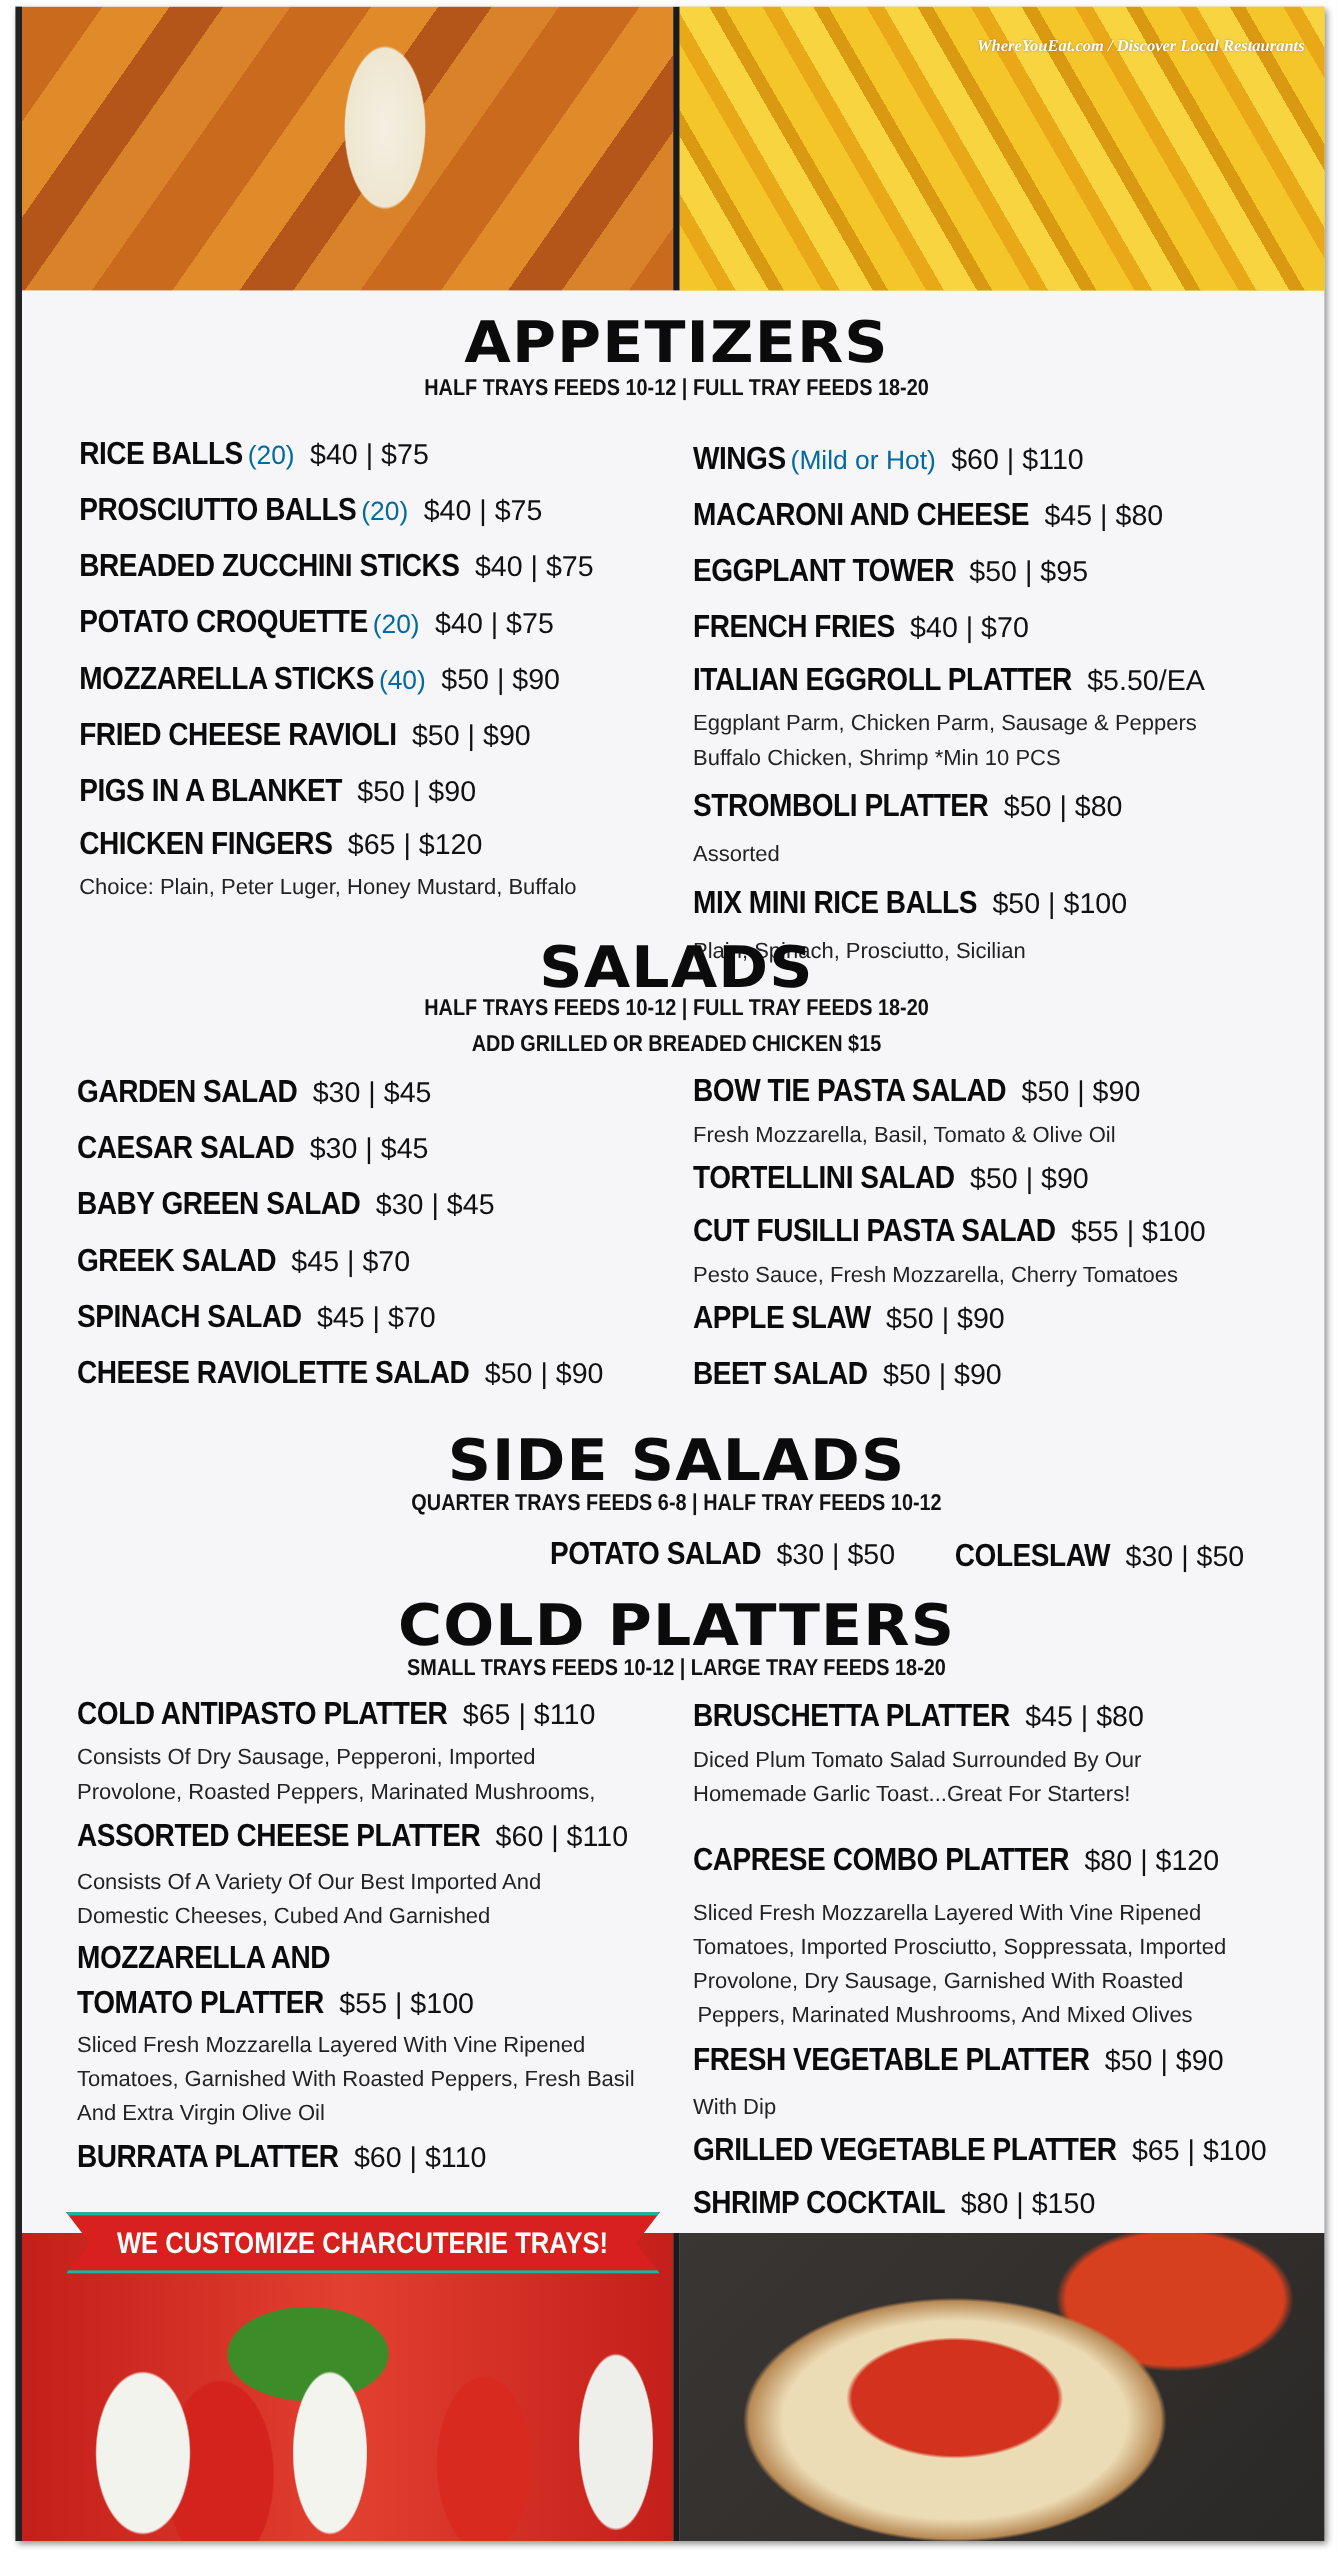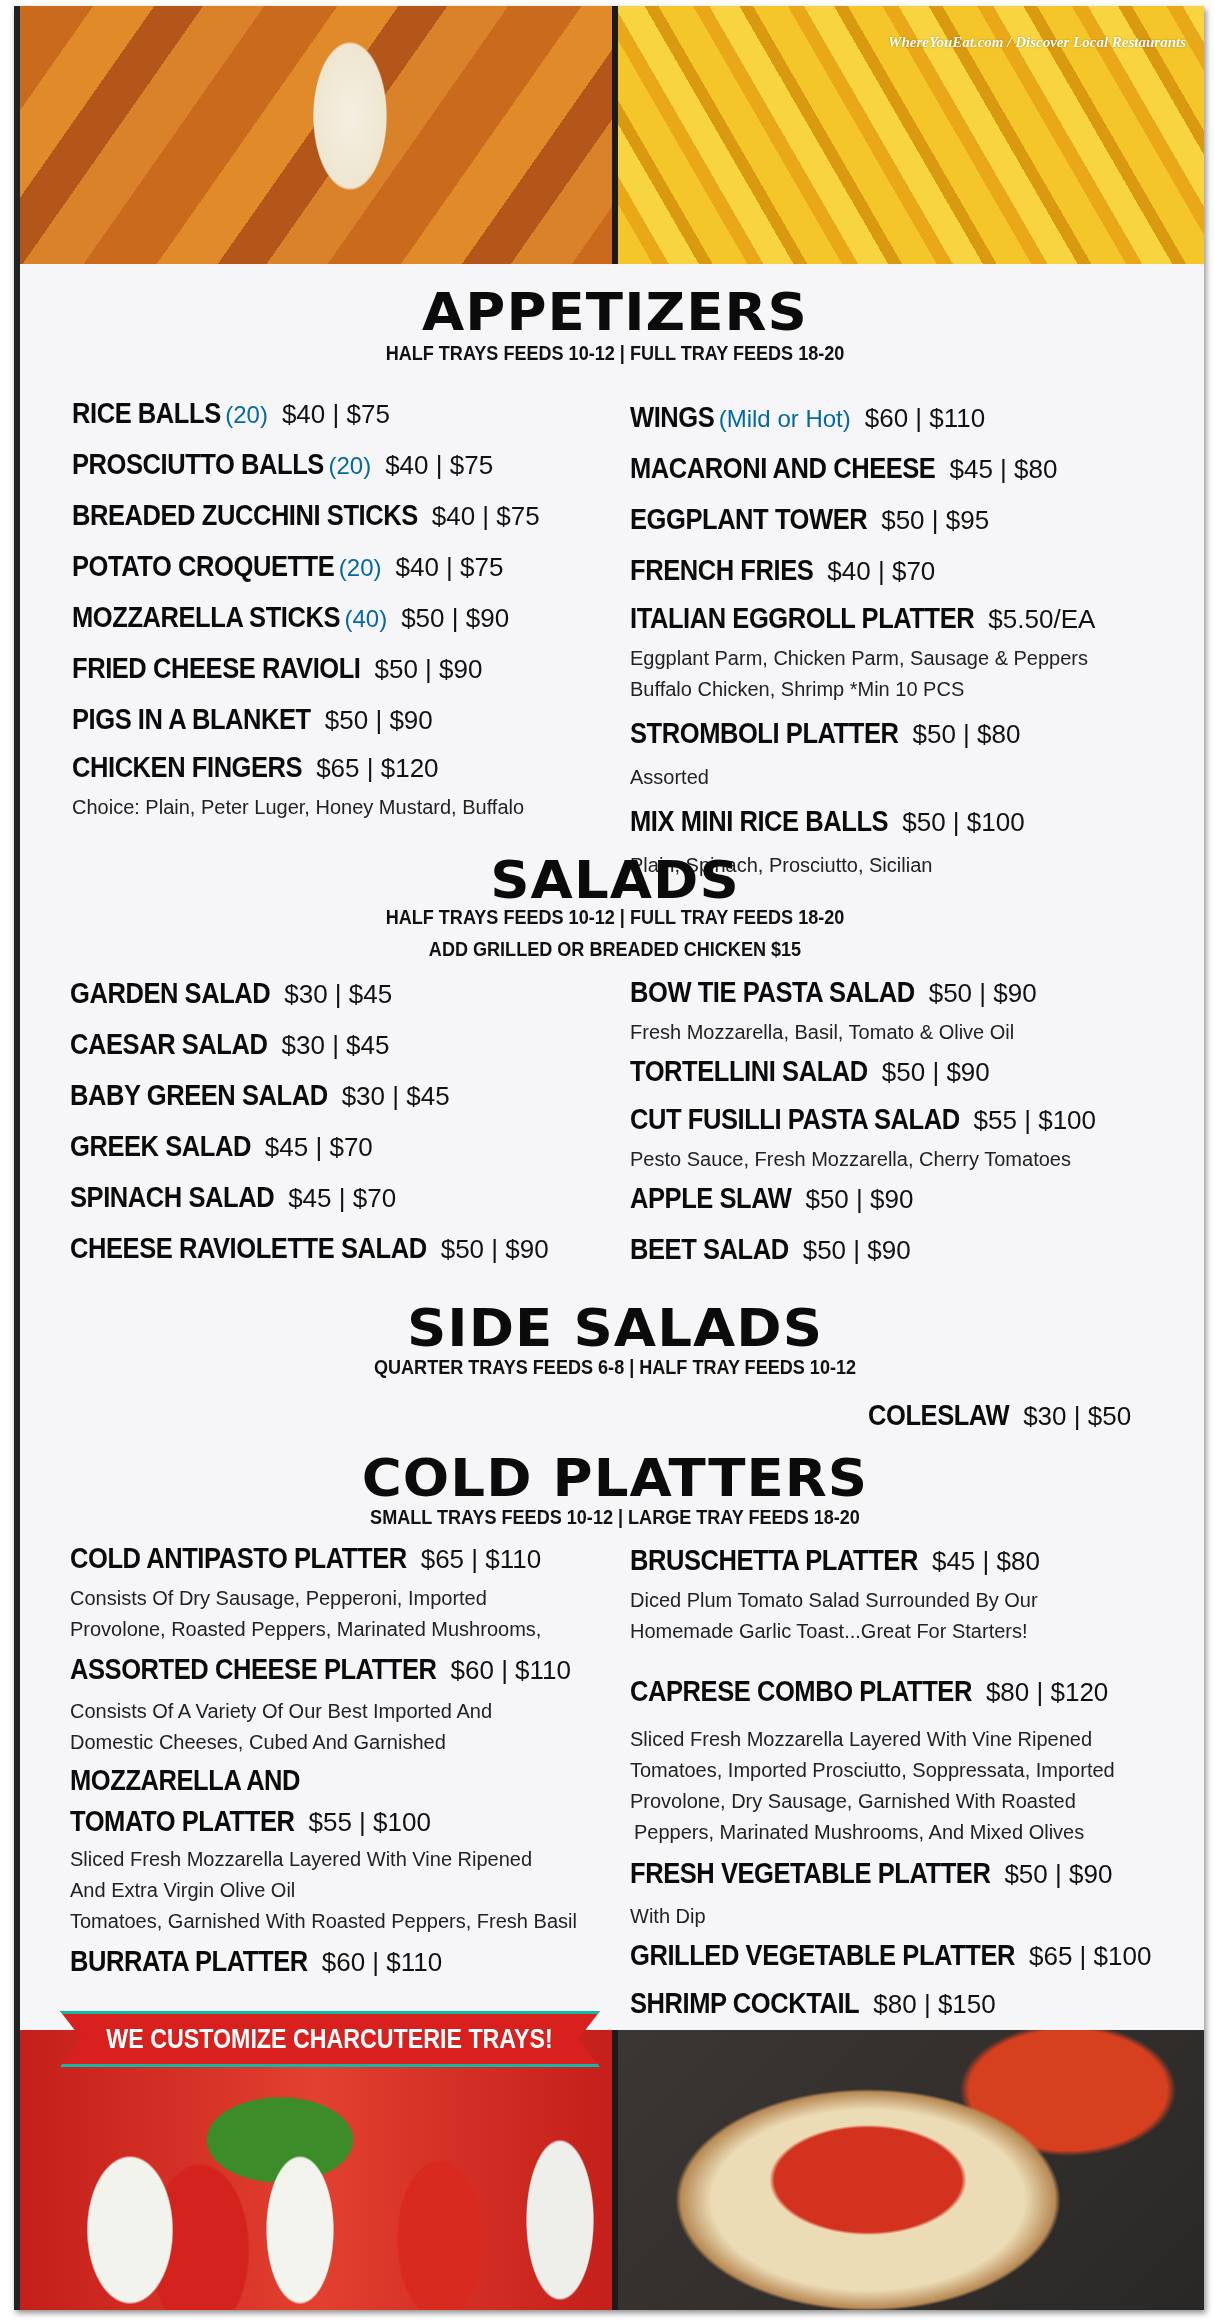--- a/index.html
+++ b/index.html
@@ -158,39 +158,42 @@
     <span class="item-desc">Fresh Mozzarella, Basil, Tomato &amp; Olive Oil</span>
     <div class="item row"><span class="item-name" style="transform: scaleX(0.88); margin-right: -32.4px;">TORTELLINI SALAD</span><span class="item-price">$50 | $90</span></div>
     <div class="item" style="line-height:40px;"><span class="item-name" style="transform: scaleX(0.88); margin-right: -45px;">CUT FUSILLI PASTA SALAD</span><span class="item-price">$55 | $100</span></div>
     <span class="item-desc">Pesto Sauce, Fresh Mozzarella, Cherry Tomatoes</span>
     <div class="item row"><span class="item-name" style="transform: scaleX(0.88); margin-right: -22.08px;">APPLE SLAW</span><span class="item-price">$50 | $90</span></div>
     <div class="item row"><span class="item-name" style="transform: scaleX(0.88); margin-right: -21.6px;">BEET SALAD</span><span class="item-price">$50 | $90</span></div>
   </div>
 
   <div class="sec-title" style="top:1296px;">SIDE SALADS</div>
   <div class="sec-sub" style="top:1350px;">QUARTER TRAYS FEEDS 6-8  |  HALF TRAY FEEDS 10-12</div>
+  <div class="col" style="left:480px; top:1384px;">
+    <div class="item row"><span class="item-name" style="transform: scaleX(0.88); margin-right: -26.16px;">POTATO SALAD</span><span class="item-price">$30 | $50</span></div>
+  </div>
   <div class="col" style="left:848px; top:1386px;">
     <div class="item row"><span class="item-name" style="transform: scaleX(0.88); margin-right: -19.2px;">COLESLAW</span><span class="item-price">$30 | $50</span></div>
   </div>
 
   <div class="sec-title" style="top:1446px;">COLD PLATTERS</div>
   <div class="sec-sub" style="top:1500px;">SMALL TRAYS FEEDS 10-12  |  LARGE TRAY FEEDS 18-20</div>
 
   <div class="col" style="left:50px; top:1532px;">
     <div class="item" style="line-height:40px;"><span class="item-name" style="transform: scaleX(0.88); margin-right: -45.96px;">COLD ANTIPASTO PLATTER</span><span class="item-price">$65 | $110</span></div>
     <span class="item-desc">Consists Of Dry Sausage, Pepperoni, Imported</span>
     <span class="item-desc">Provolone, Roasted Peppers, Marinated Mushrooms,</span>
     <div class="item" style="line-height:44px; margin-top:2px;"><span class="item-name" style="transform: scaleX(0.88); margin-right: -50.04px;">ASSORTED CHEESE PLATTER</span><span class="item-price">$60 | $110</span></div>
     <span class="item-desc">Consists Of A Variety Of Our Best Imported And</span>
     <span class="item-desc">Domestic Cheeses, Cubed And Garnished</span>
     <div class="item" style="line-height:36px; margin-top:4px;"><span class="item-name" style="transform: scaleX(0.88); margin-right: -31.32px;">MOZZARELLA AND</span></div>
     <div class="item" style="line-height:36px;"><span class="item-name" style="transform: scaleX(0.88); margin-right: -30.6px;">TOMATO PLATTER</span><span class="item-price">$55 | $100</span></div>
     <span class="item-desc">Sliced Fresh Mozzarella Layered With Vine Ripened</span>
+    <span class="item-desc">Tomatoes, Garnished With Roasted Peppers, Fresh Basil</span>
     <span class="item-desc">And Extra Virgin Olive Oil</span>
-    <span class="item-desc">Tomatoes, Garnished With Roasted Peppers, Fresh Basil</span>
     <div class="item" style="line-height:48px;"><span class="item-name" style="transform: scaleX(0.88); margin-right: -32.4px;">BURRATA PLATTER</span><span class="item-price">$60 | $110</span></div>
   </div>
 
   <div class="col" style="left:610px; top:1534px;">
     <div class="item" style="line-height:40px;"><span class="item-name" style="transform: scaleX(0.88); margin-right: -39.24px;">BRUSCHETTA PLATTER</span><span class="item-price">$45 | $80</span></div>
     <span class="item-desc">Diced Plum Tomato Salad Surrounded By Our</span>
     <span class="item-desc">Homemade Garlic Toast...Great For Starters!</span>
     <div class="item" style="line-height:56px; margin-top:16px;"><span class="item-name" style="transform: scaleX(0.88); margin-right: -46.68px;">CAPRESE COMBO PLATTER</span><span class="item-price">$80 | $120</span></div>
     <span class="item-desc">Sliced Fresh Mozzarella Layered With Vine Ripened</span>
     <span class="item-desc">Tomatoes, Imported Prosciutto, Soppressata, Imported</span>

